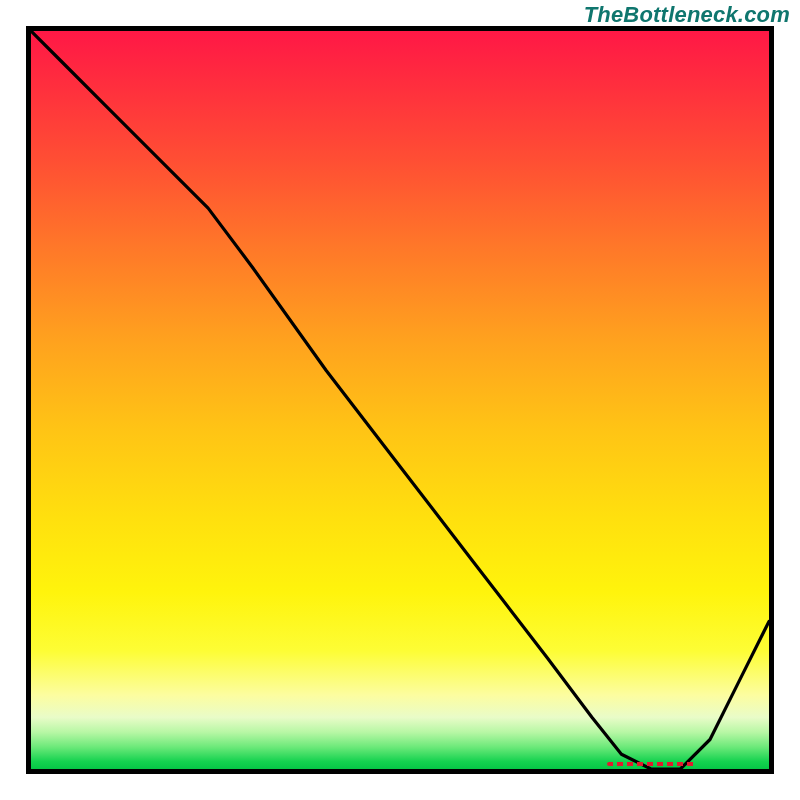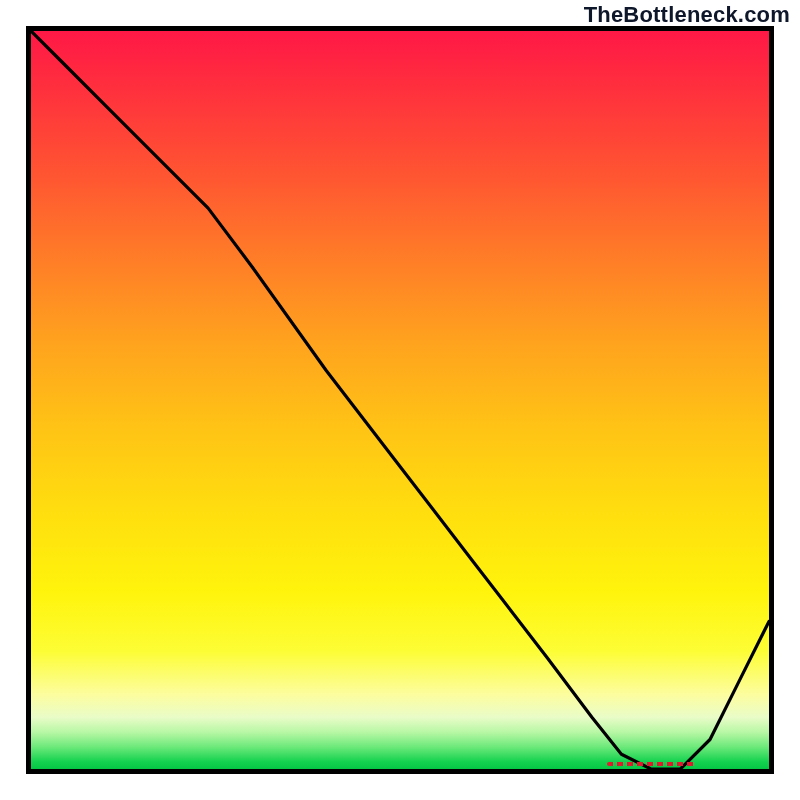--- a/index.html
+++ b/index.html
@@ -14,22 +14,23 @@
     position: relative;
     width: 800px;
     height: 800px;
   }
   .watermark {
     position: absolute;
     top: 2px;
     right: 10px;
     font-size: 22px;
     font-weight: 600;
-    color: #0f172a;
+    color: #0f766e;
     letter-spacing: 0.2px;
+    font-style: italic;
   }
   
   .plot {
     position: absolute;
     left: 26px;
     top: 26px;
     width: 748px;
     height: 748px;
     border: 5px solid #000;
     box-sizing: border-box;

